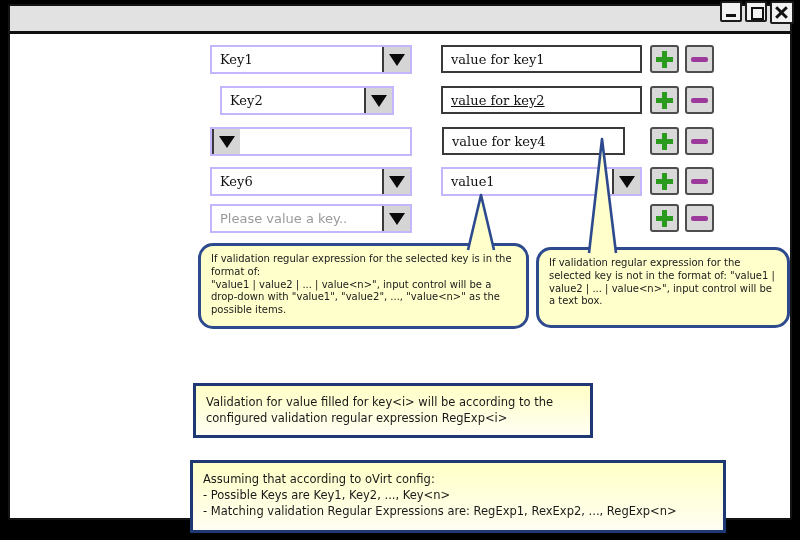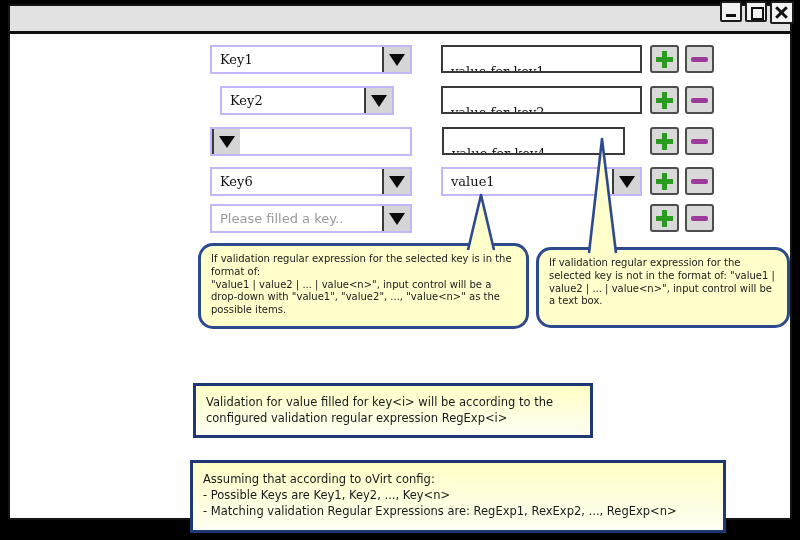--- a/index.html
+++ b/index.html
@@ -31,21 +31,21 @@
   .combo{position:absolute;height:29px;border:2px solid #c4b5fd;background:#fff;display:flex;
          box-sizing:border-box;cursor:pointer;z-index:2;}
   .combo-text{flex:1;font-family:"DejaVu Serif",serif;font-size:13px;color:#111;
               padding:5px 0 0 8px;white-space:nowrap;overflow:hidden;}
   .combo-text.placeholder{font-family:"DejaVu Sans",sans-serif;color:#9a9a9a;font-size:13px;}
   .dd-btn{width:26px;background:#d5d5d5;border-left:2px solid #3a3a3a;display:flex;
           align-items:center;justify-content:center;cursor:pointer;}
   .tri{width:0;height:0;border-left:8px solid transparent;border-right:8px solid transparent;
        border-top:12px solid #0a0a0a;}
   .textbox{position:absolute;height:28px;border:2px solid #3a3a3a;background:#fff;box-sizing:border-box;
-           font-family:"DejaVu Serif",serif;font-size:13px;color:#111;padding:17px 0 0 8px;
+           font-family:"DejaVu Serif",serif;font-size:13px;color:#111;padding:5px 0 0 8px;
            white-space:nowrap;overflow:hidden;z-index:2;cursor:text;}
   .sq-btn{position:absolute;width:29px;height:28px;background:#d9d9d9;border:2px solid #4d4d4d;
           border-radius:3px;box-sizing:border-box;display:flex;align-items:center;justify-content:center;
           cursor:pointer;z-index:2;}
   .plus-glyph{position:relative;width:17px;height:17px;}
   .plus-glyph::before{content:"";position:absolute;left:0;top:6px;width:17px;height:5px;background:#2b9b1f;}
   .plus-glyph::after{content:"";position:absolute;left:6px;top:0;width:5px;height:17px;background:#2b9b1f;}
   .minus-glyph{width:17px;height:5px;background:#9c3a9c;border-radius:2px;}
   
   .bubble{position:absolute;background:#ffffcc;border:3px solid #2d4a8e;border-radius:15px;
@@ -133,21 +133,21 @@
       </span>
   </div>
   <div class="sq-btn" style="left:650px;top:167px;">
       <span class="plus-glyph"></span>
     </div>
   <div class="sq-btn" style="left:685px;top:167px;">
       <span class="minus-glyph"></span>
     </div>
 
   <div class="combo" style="left:210px;top:204px;width:202px;">
-    <span class="combo-text placeholder">Please filled a key..</span>
+    <span class="combo-text placeholder">Please value a key..</span>
     <span class="dd-btn">
         <span class="tri"></span>
       </span>
   </div>
   <div class="sq-btn" style="left:650px;top:204px;">
       <span class="plus-glyph"></span>
     </div>
   <div class="sq-btn" style="left:685px;top:204px;">
       <span class="minus-glyph"></span>
     </div>

